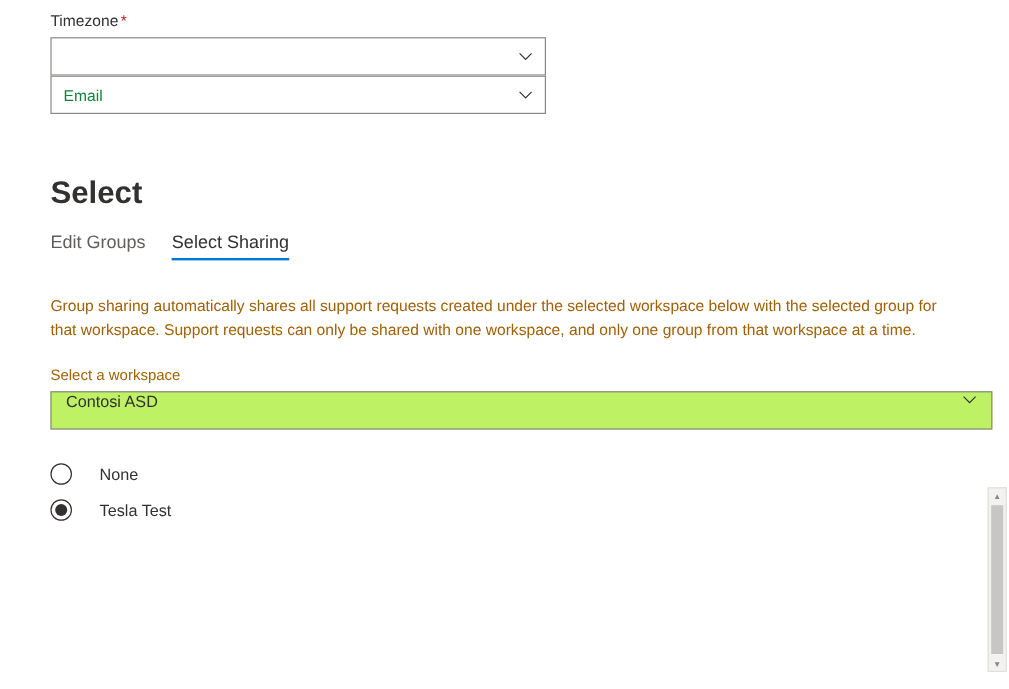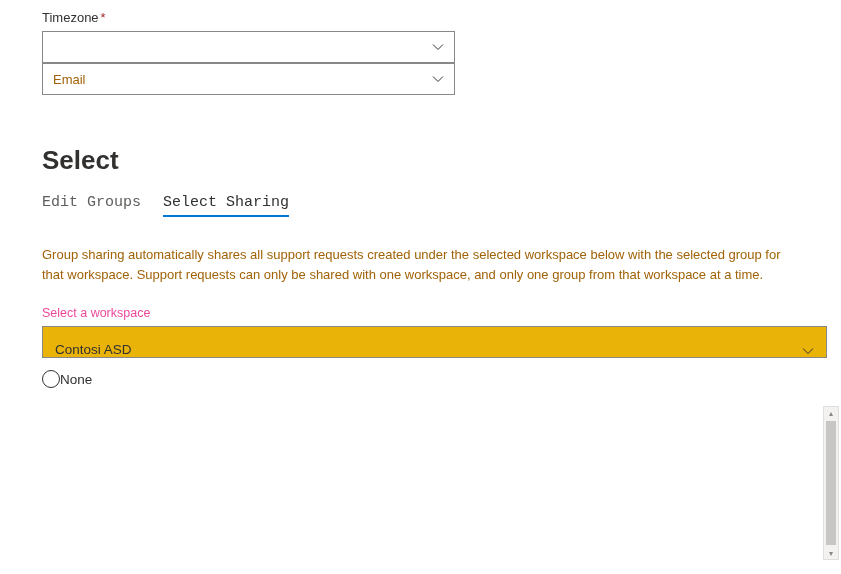--- a/index.html
+++ b/index.html
@@ -34,21 +34,21 @@
     border: 1px solid #8a8886;
     background: #fff;
     display: flex;
     align-items: center;
     padding: 0 10px;
     cursor: pointer;
   }
   .select-wrap .value {
     flex: 1;
     font-size: 13px;
-    color: #a16207;
+    color: #15803d;
   }
   .chevron {
     width: 12px;
     height: 12px;
     display: inline-flex;
     align-items: center;
     justify-content: center;
   }
   .chevron svg { display: block; }
   .section-title {
@@ -61,65 +61,64 @@
   .tabs {
     display: flex;
     gap: 22px;
     margin-bottom: 28px;
   }
   .tab {
     font-size: 15px;
     color: #605e5c;
     padding-bottom: 4px;
     cursor: pointer;
-    font-family: Liberation Mono, monospace;
   }
   .tab.active {
     color: #323130;
     border-bottom: 2px solid #0078d4;
   }
   .description {
     font-size: 13px;
     color: #a16207;
     line-height: 1.5;
     margin-bottom: 22px;
     max-width: 770px;
   }
   .sub-label {
     font-size: 12.5px;
-    color: #ec4899;
+    color: #a16207;
     margin-bottom: 6px;
   }
   .select-wide {
     position: relative;
     width: 785px;
     height: 32px;
     border: 1px solid #8a8886;
-    background: #eab308;
-    display: flex;
-    align-items: flex-end;
+    background: #bef264;
+    display: flex;
+    align-items: flex-start;
     padding: 0 12px;
     cursor: pointer;
-    margin-bottom: 12px;
+    margin-bottom: 28px;
   }
   .select-wide .value {
     flex: 1;
     font-size: 13.5px;
     color: #323130;
   }
   .radio-group {
     display: flex;
     flex-direction: column;
     gap: 12px;
     margin-top: 8px;
   }
   .radio-item {
     display: flex;
     align-items: center;
-    gap: 0;
+    gap: 23px;
     cursor: pointer;
   }
   .radio-outer {
     width: 18px;
     height: 18px;
     border: 1px solid #323130;
     border-radius: 50%;
     display: inline-flex;
     align-items: center;
     justify-content: center;
@@ -212,20 +211,26 @@
         </svg>
     </span>
   </div>
 
   <div class="scroll-area">
     <div class="radio-group">
       <div class="radio-item">
         <span class="radio-outer"></span>
         <span class="radio-label">None</span>
       </div>
+      <div class="radio-item">
+        <span class="radio-outer">
+            <span class="radio-inner"></span>
+          </span>
+        <span class="radio-label">Tesla Test</span>
+      </div>
     </div>
   </div>
 
 </div>
 
 <div class="scrollbar">
   <div class="arrow up">▴</div>
   <div class="thumb"></div>
   <div class="arrow down">▾</div>
 </div>

